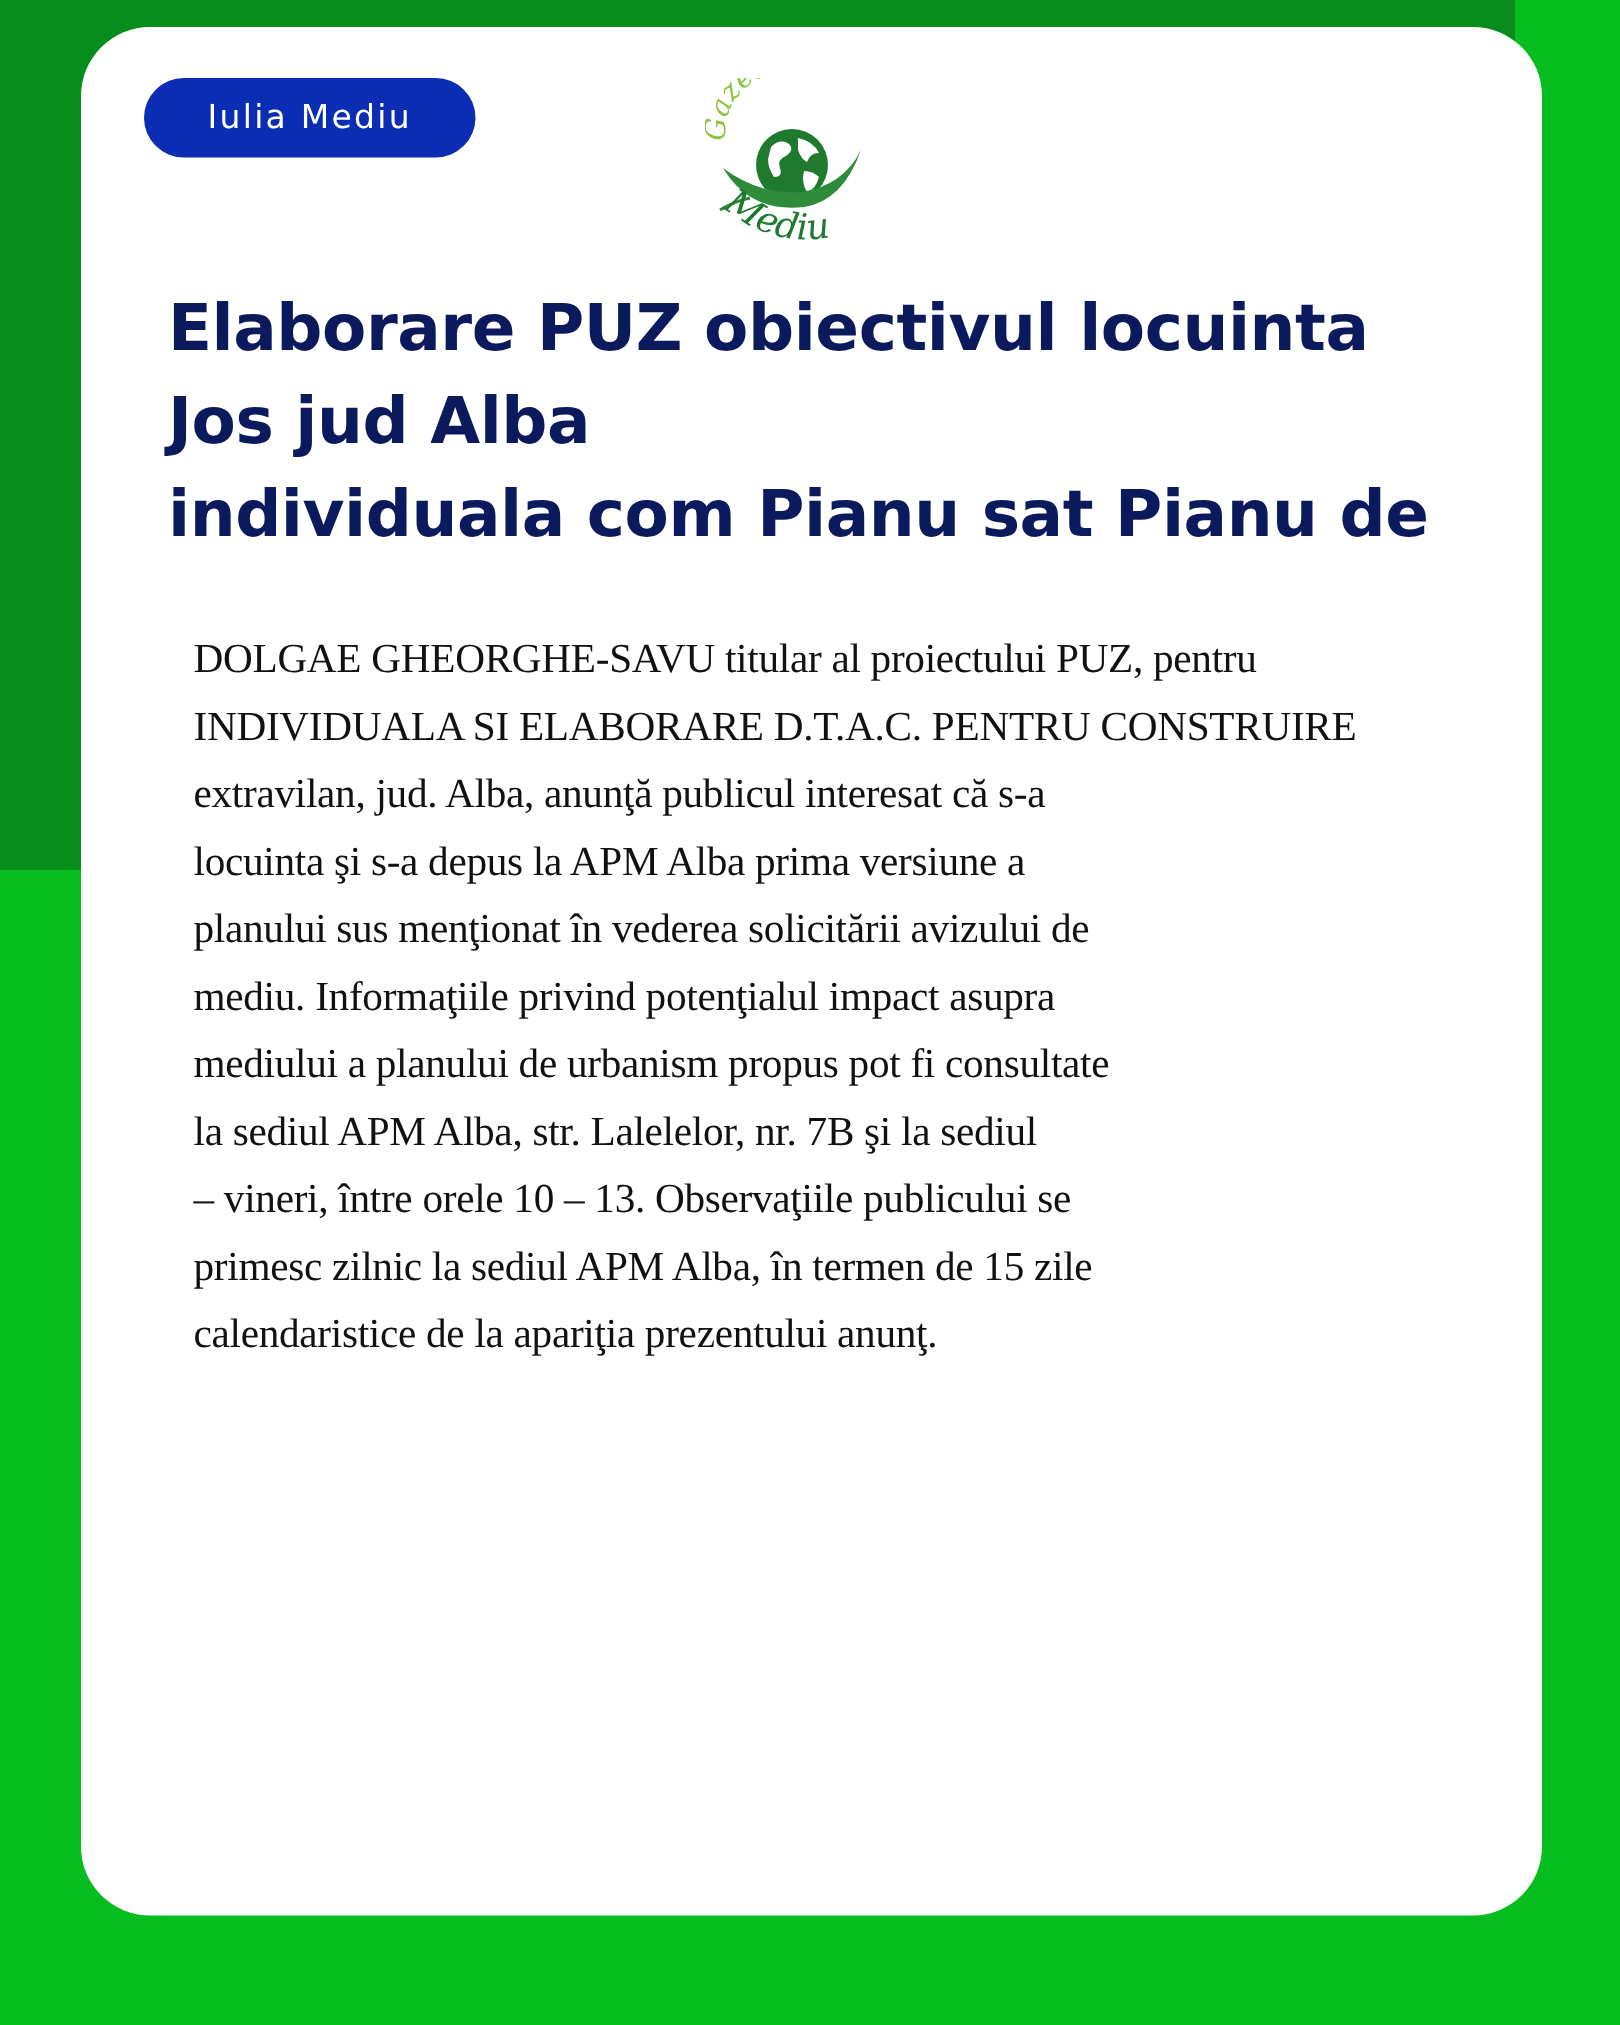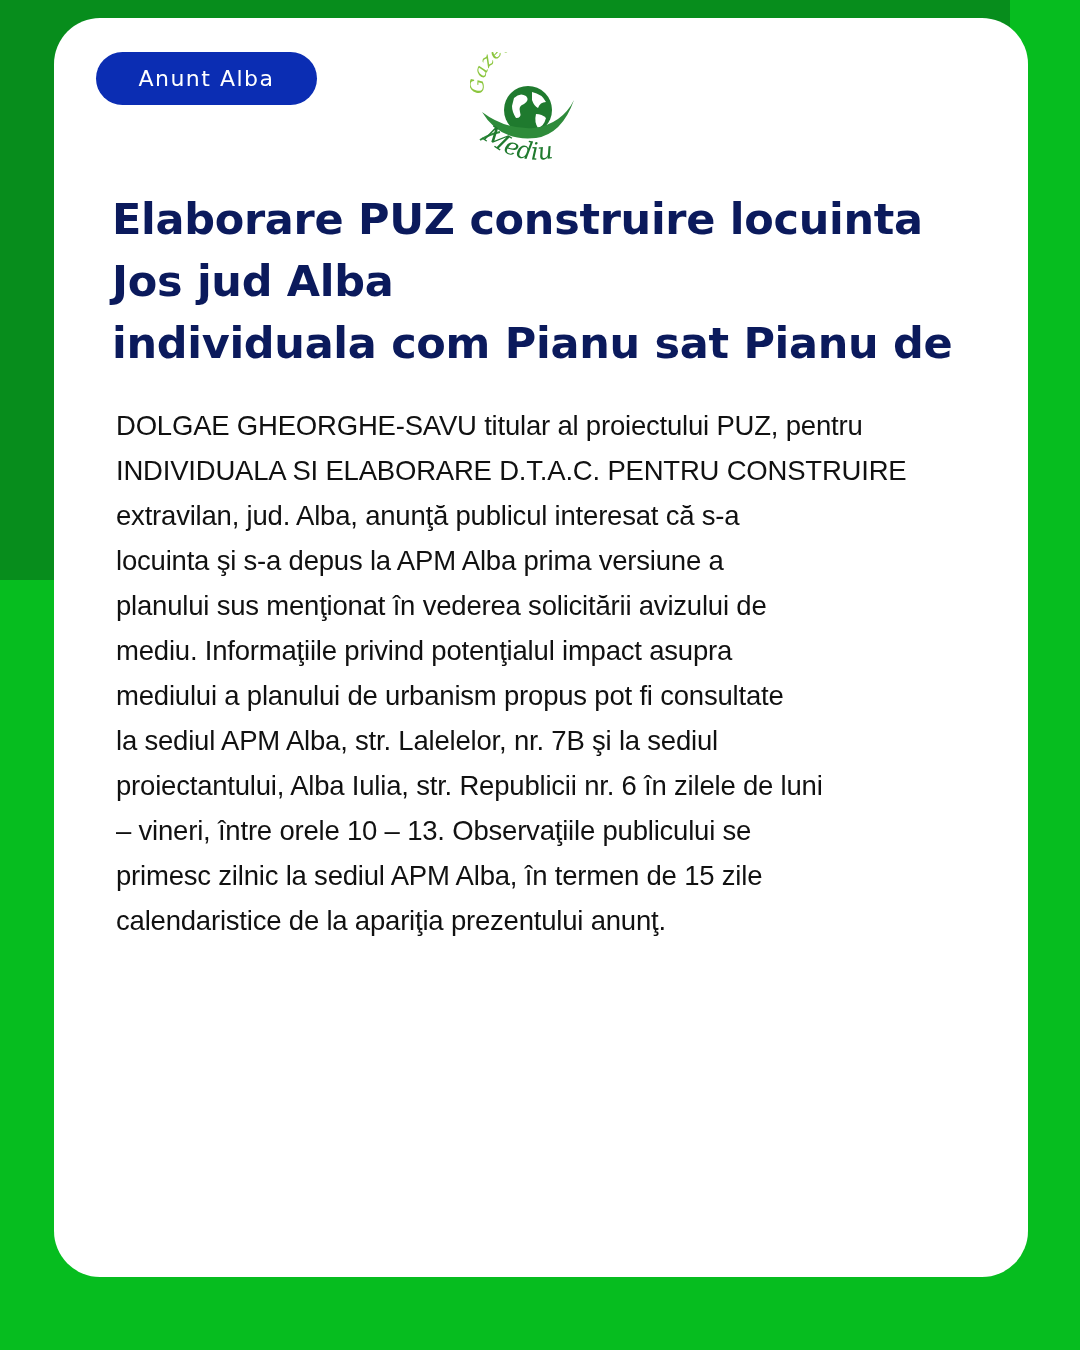--- a/index.html
+++ b/index.html
@@ -27,33 +27,33 @@
     }
     .title {
       position: absolute; left: 112px; top: 188px; width: 880px;
       color: #0b1a5c; font-weight: bold; font-size: 43px; line-height: 62px;
       font-family: "DejaVu Sans", sans-serif; letter-spacing: -0.3px;
       margin: 0;
     }
     .body-text {
       position: absolute; left: 112px; top: 399px; width: 870px;
       color: #111111; font-size: 27.5px; line-height: 45px;
-      font-family: Liberation Sans, sans-serif; letter-spacing: -0.2px;
-      margin: 4px;
+      font-family: Liberation Serif, serif; letter-spacing: -0.2px;
+      margin: 17px;
     }
     .body-text .line { display: block; white-space: nowrap; }
   </style>
 </head>
 <body>
 
 <div class="bg-dark"></div>
 
 <div class="card"></div>
 
-<div class="badge">Anunt Alba</div>
+<div class="badge">Iulia Mediu</div>
 
 <div class="logo">
   <svg width="115" height="122" viewBox="0 0 115 122">
     <defs>
       <path id="arcTop" d="M 14 42 A 44 40 0 0 1 104 30"></path>
       <path id="arcBot" d="M 12 86 Q 55 122 106 98"></path>
     </defs>
     <text font-family="DejaVu Serif, serif" font-size="19" fill="#8cc63f" font-style="italic">
       <textPath href="#arcTop">Gazeta de</textPath>
     </text>
@@ -65,31 +65,30 @@
 
     <path d="M12 60 Q 30 90 66 86 Q 92 82 104 48 Q 92 72 64 76 Q 36 78 12 60 z" fill="#2e8b3a"></path>
     <path d="M10 88 Q 20 82 30 80" stroke="#2e8b3a" stroke-width="2" fill="none"></path>
     <text font-family="DejaVu Serif, serif" font-size="24" fill="#1f7a2e" font-style="italic">
       <textPath href="#arcBot">Mediu</textPath>
     </text>
   </svg>
 </div>
 
 <h1 class="title">
-  <span class="line" style="display:block">Elaborare PUZ construire locuinta</span>
+  <span class="line" style="display:block">Elaborare PUZ obiectivul locuinta</span>
   <span class="line" style="display:block">Jos jud Alba</span>
   <span class="line" style="display:block">individuala com Pianu sat Pianu de</span>
 </h1>
 
 <p class="body-text">
   <span class="line">DOLGAE GHEORGHE-SAVU titular al proiectului PUZ, pentru</span>
   <span class="line">INDIVIDUALA SI ELABORARE D.T.A.C. PENTRU CONSTRUIRE</span>
   <span class="line">extravilan, jud. Alba, anunţă publicul interesat că s-a</span>
   <span class="line">locuinta şi s-a depus la APM Alba prima versiune a</span>
   <span class="line">planului sus menţionat în vederea solicitării avizului de</span>
   <span class="line">mediu. Informaţiile privind potenţialul impact asupra</span>
   <span class="line">mediului a planului de urbanism propus pot fi consultate</span>
   <span class="line">la sediul APM Alba, str. Lalelelor, nr. 7B şi la sediul</span>
-  <span class="line">proiectantului, Alba Iulia, str. Republicii nr. 6 în zilele de luni</span>
   <span class="line">– vineri, între orele 10 – 13. Observaţiile publicului se</span>
   <span class="line">primesc zilnic la sediul APM Alba, în termen de 15 zile</span>
   <span class="line">calendaristice de la apariţia prezentului anunţ.</span>
 </p>
 
 </body></html>

